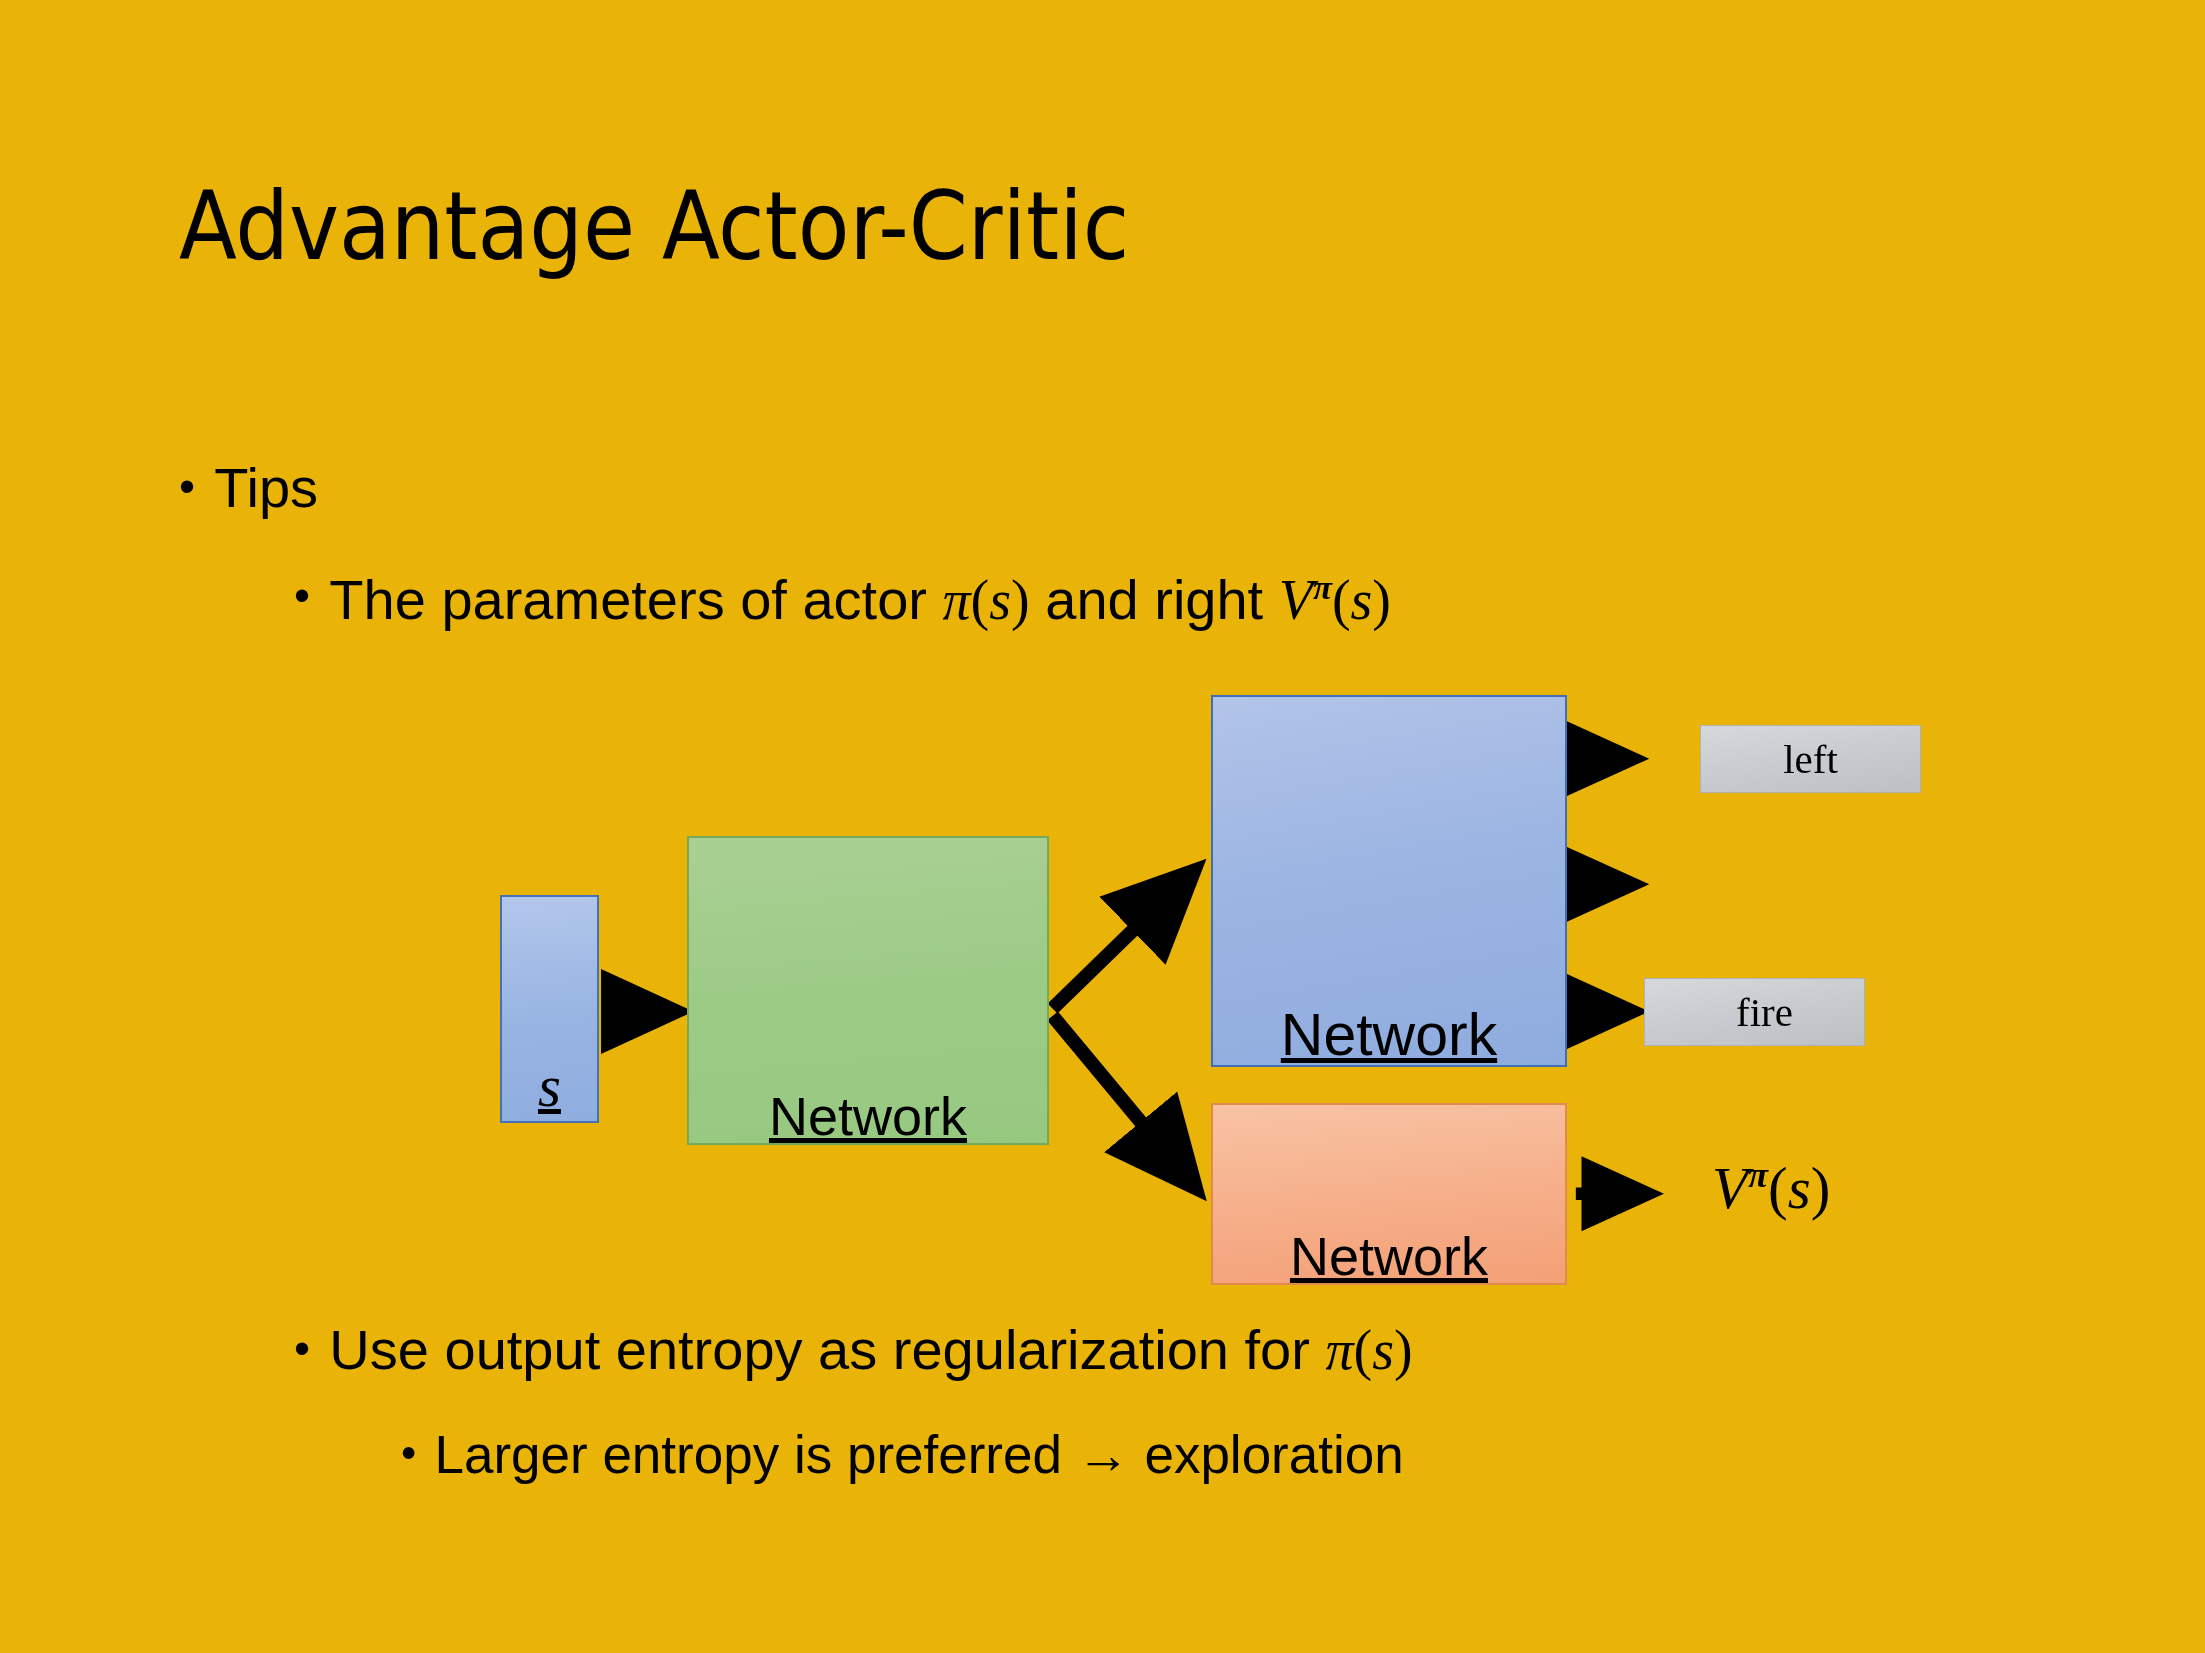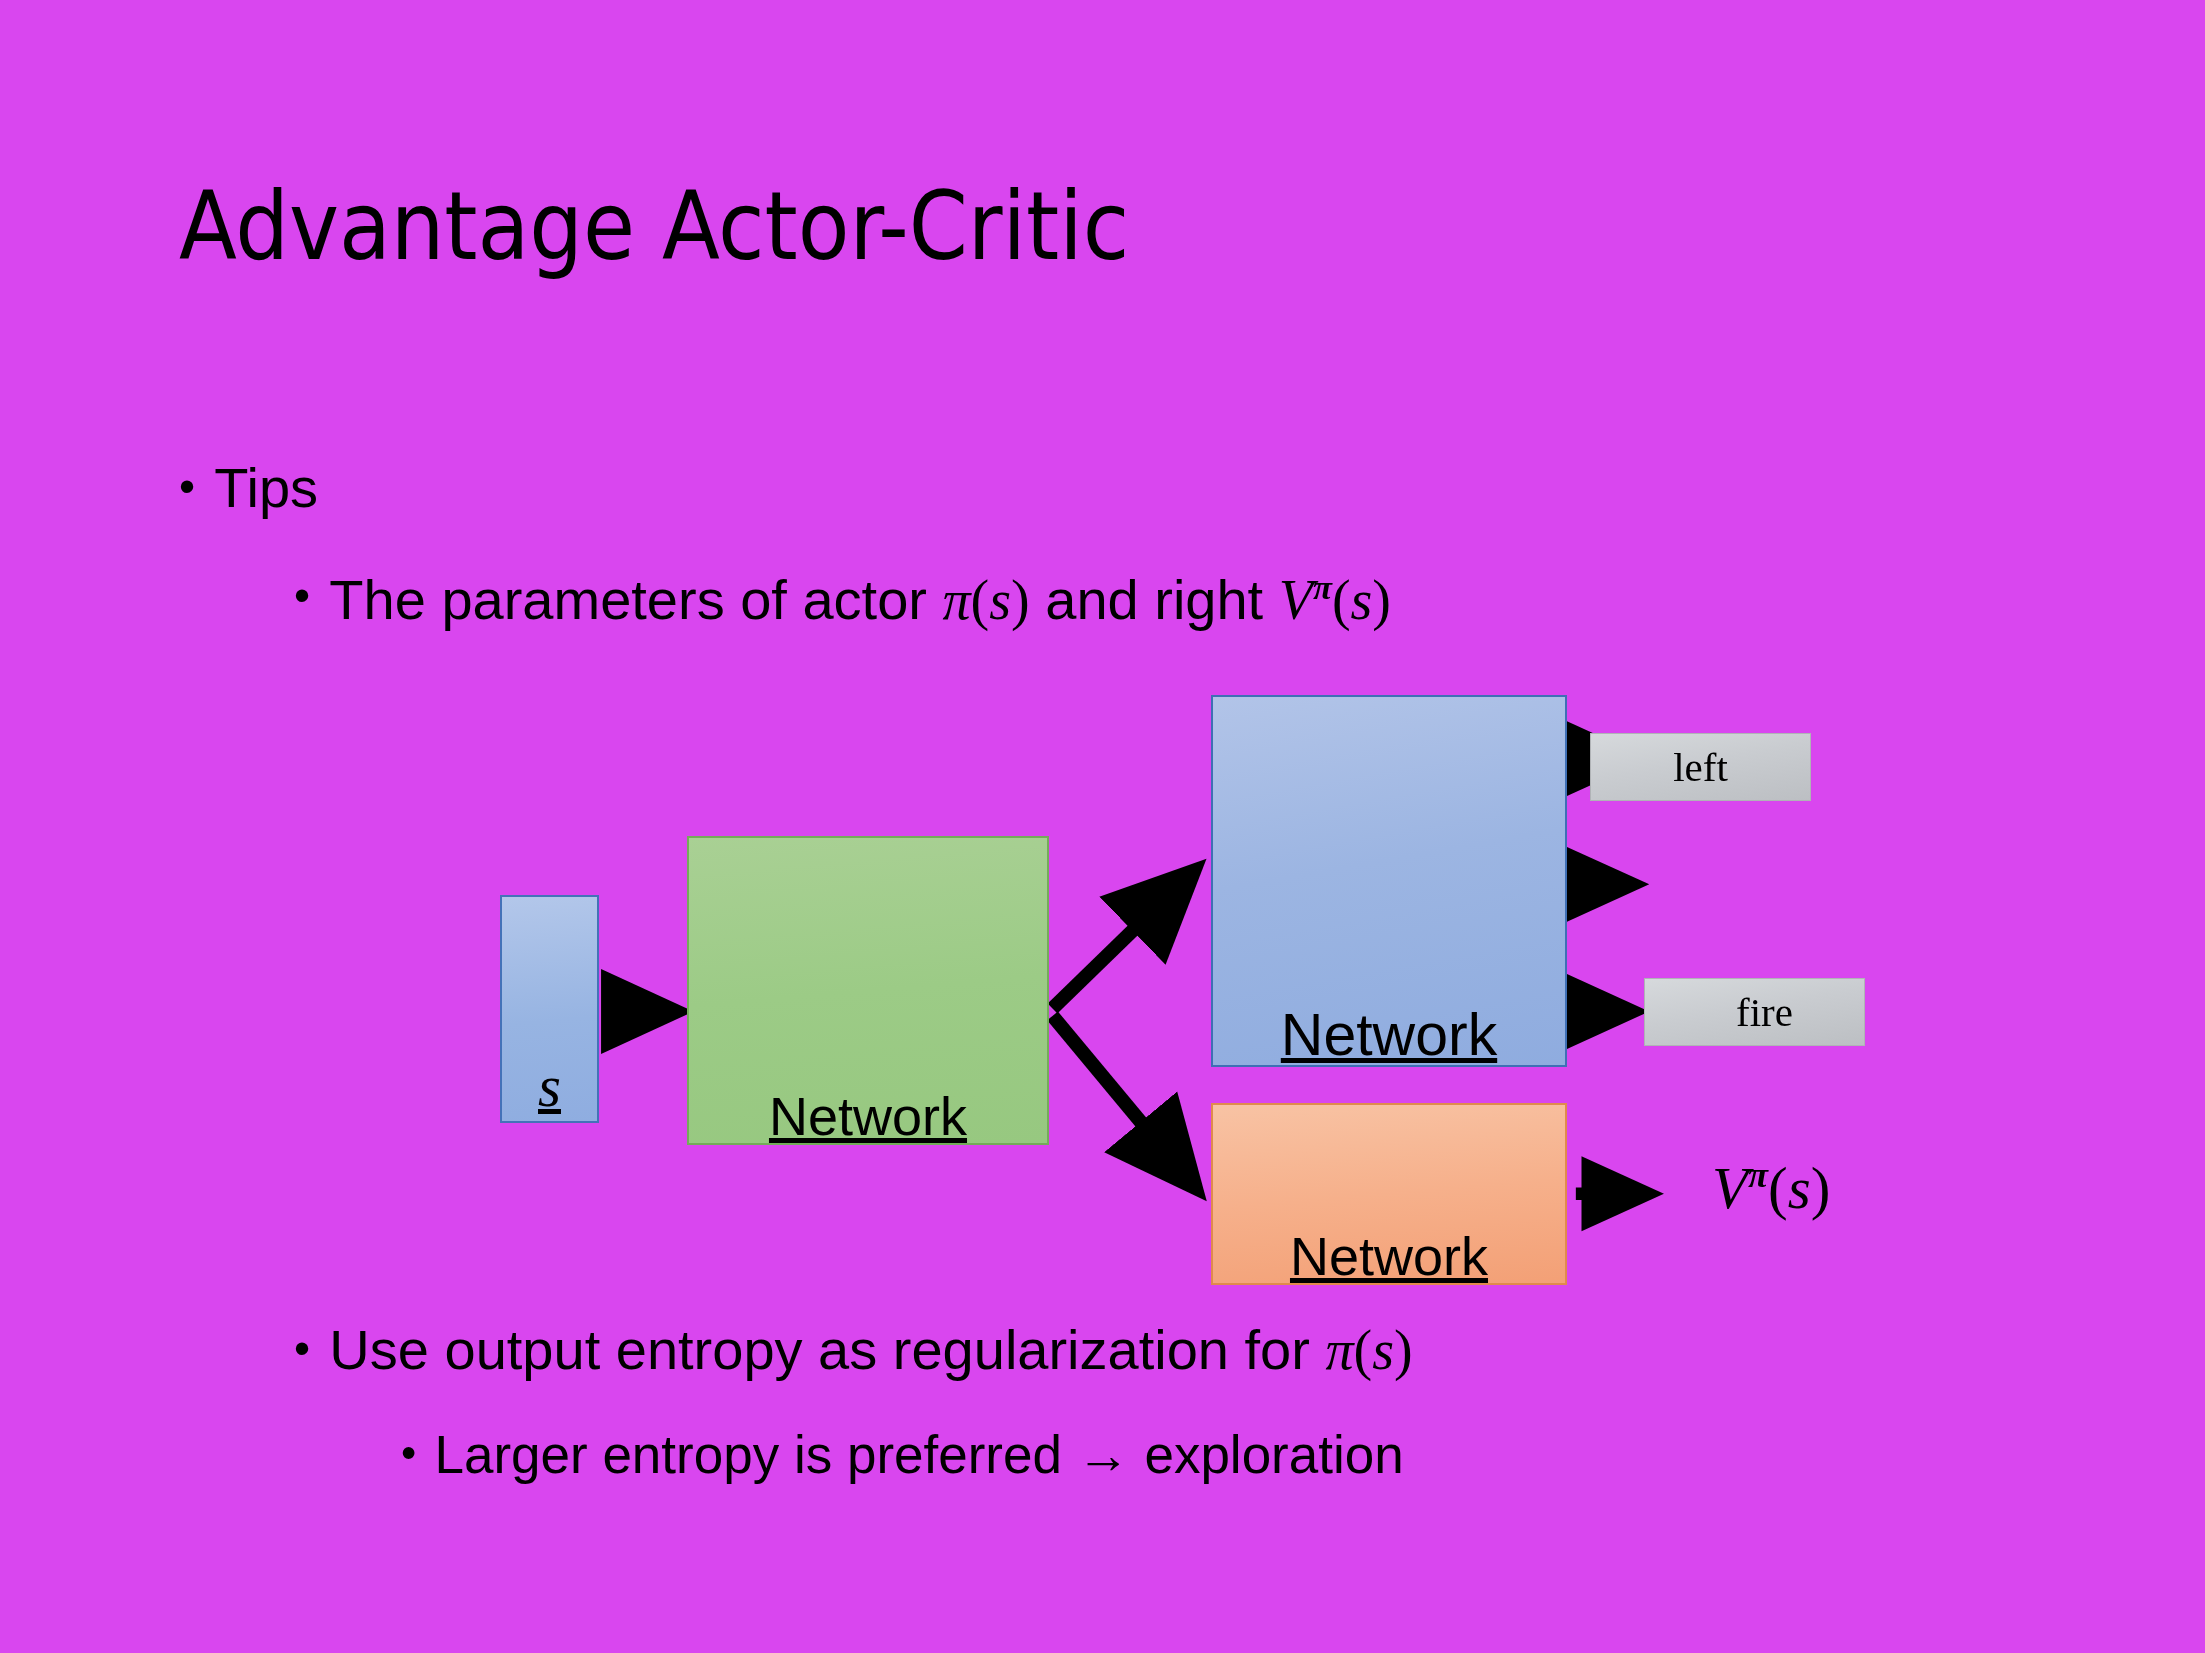--- a/index.html
+++ b/index.html
@@ -7,21 +7,21 @@
     padding: 0;
     background: #ffffff;
   }
   body {
     font-family: "Liberation Sans", sans-serif;
   }
   #slide {
     position: relative;
     width: 2205px;
     height: 1654px;
-    background: #d946ef;
+    background: #eab308;
     overflow: hidden;
   }
 
   
   #title {
     position: absolute;
     left: 179px;
     top: 173px;
     width: 1838px;
     font-family: "DejaVu Sans Condensed", "Liberation Sans Narrow", "Liberation Sans", sans-serif;
@@ -194,21 +194,21 @@
     width: 221px;
     height: 68px;
   }
   .out-label {
     font-family: "Liberation Serif", "DejaVu Serif", serif;
     font-style: normal;
     font-size: 41px;
     color: #000000;
     line-height: 1;
   }
-  #out-left  { left: 1590px; top: 725px; margin-top: 8px;  }
+  #out-left  { left: 1700px; top: 725px;  }
   #out-right { left: 1644px; top: 850px; }
   #out-fire  { left: 1644px; top: 978px; padding-left: 20px; }
 
   #vpi-out {
     position: absolute;
     left: 1712px;
     top: 1159px;
     font-size: 59px;
     line-height: 1;
     color: #000000;

